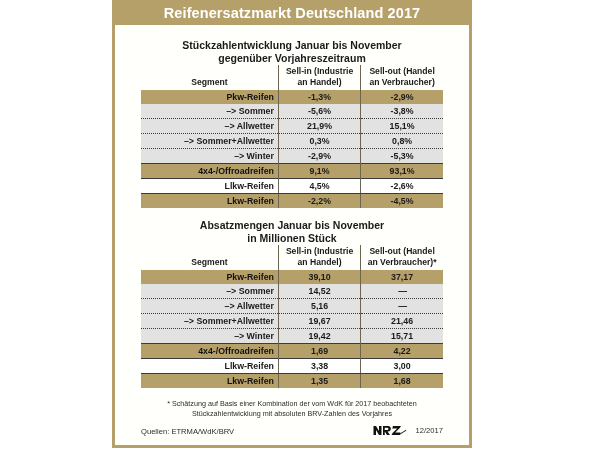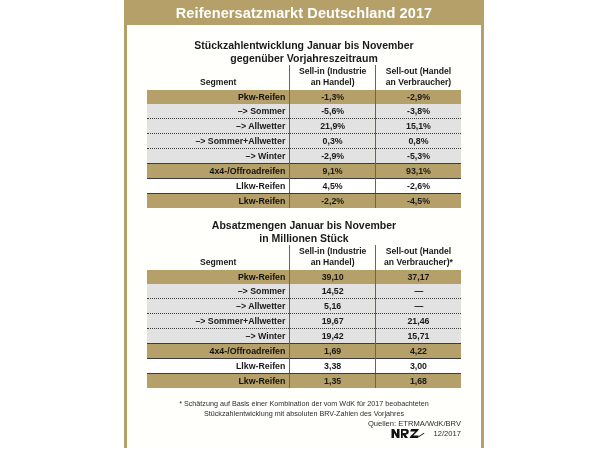--- a/index.html
+++ b/index.html
@@ -19,21 +19,21 @@
   .page {
     position: relative;
     width: 600px;
     height: 450px;
     background: #ffffff;
   }
 
   
   .card {
     position: absolute;
-    left: 124px;
+    left: 112px;
     top: 0px;
     width: 360px;
     height: 448px;
     box-sizing: border-box;
     background: #6d28d9;
     border-left: 3px solid #b5a06a;
     border-right: 3px solid #b5a06a;
     border-bottom: 3px solid #b5a06a;
     display: flex;
     flex-direction: column;
@@ -48,21 +48,21 @@
     justify-content: center;
     font-size: 14.5px;
     font-weight: bold;
     letter-spacing: 0.1px;
     flex: 0 0 auto;
     margin: 0 -3px 0 -3px;
   }
 
   .card-body {
     flex: 1 1 auto;
-    padding: 0 20px;
+    padding: 0 26px;
     box-sizing: border-box;
     display: flex;
     flex-direction: column;
     background: #fffffb;
   }
 
   
   .section-heading {
     text-align: center;
     color: #1a1a1a;
@@ -151,21 +151,20 @@
   .footnote .l2 { display: block; }
 
   .sources-row {
     margin-top: auto;
     margin-bottom: 9px;
     display: flex;
     align-items: flex-end;
     justify-content: space-between;
     font-size: 7.6px;
     color: #2b2b2b;
-    flex-direction: column;
   }
   .sources { white-space: nowrap; }
   .brand {
     display: flex;
     align-items: center;
     gap: 9px;
     white-space: nowrap;
   }
   .brand-logo {
     display: inline-flex;

